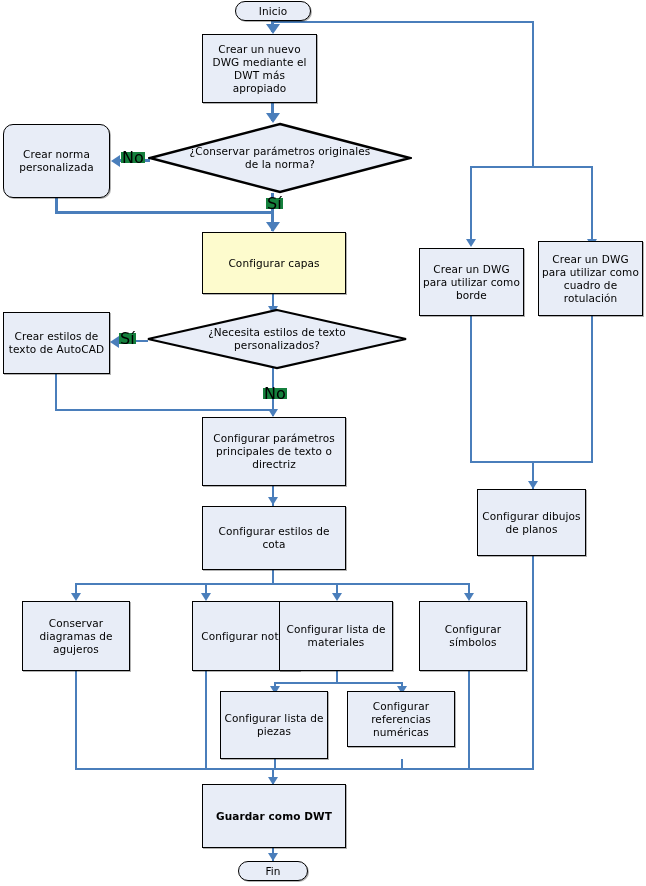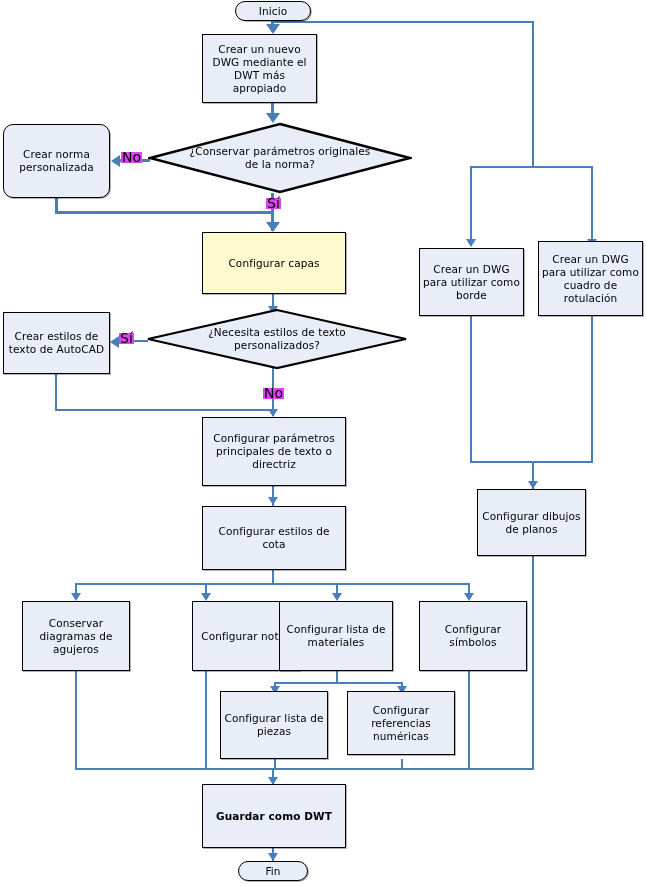--- a/index.html
+++ b/index.html
@@ -86,24 +86,24 @@
     border-top:10px solid #4a7ebb;
   }
   .arw.left{
     border-top:6px solid transparent;
     border-bottom:6px solid transparent;
     border-right:9px solid #4a7ebb;
   }
 
   .edge-label{
     position:absolute;
-    font-size:14px;
+    font-size:16px;
     line-height:11px;
     color:#000000;
-    background:#d946ef;
+    background:#15803d;
     padding:0 1px;
     z-index:4;
     white-space:nowrap;
   }
 </style>
 </head>
 <body>
 
 <div id="chart">
 
@@ -242,21 +242,21 @@
   </div>
 
   <div class="node process" style="left:419px;top:601px;width:108px;height:70px;">
     <span>Configurar símbolos</span>
   </div>
 
   <div class="node process" style="left:220px;top:691px;width:108px;height:68px;">
     <span>Configurar lista de piezas</span>
   </div>
 
-  <div class="node process" style="left:347px;top:691px;width:108px;height:64px;justify-content:flex-end;">
+  <div class="node process" style="left:347px;top:691px;width:108px;height:56px;justify-content:flex-end;">
     <span>Configurar referencias numéricas</span>
   </div>
 
   <div class="node process" style="left:419px;top:248px;width:105px;height:68px;">
     <span>Crear un DWG para utilizar como borde</span>
   </div>
 
   <div class="node process" style="left:538px;top:241px;width:105px;height:75px;">
     <span>Crear un DWG para utilizar como cuadro de rotulación</span>
   </div>

